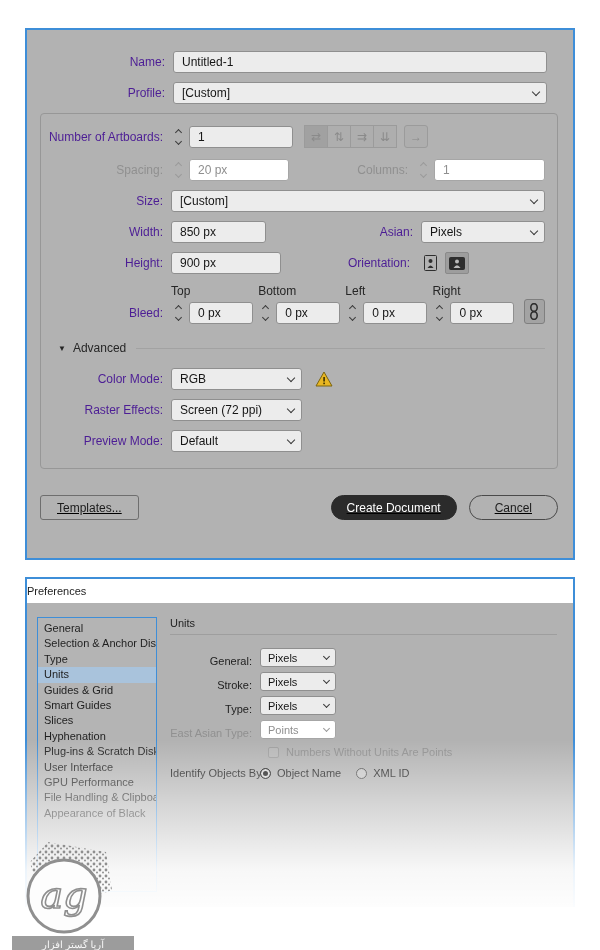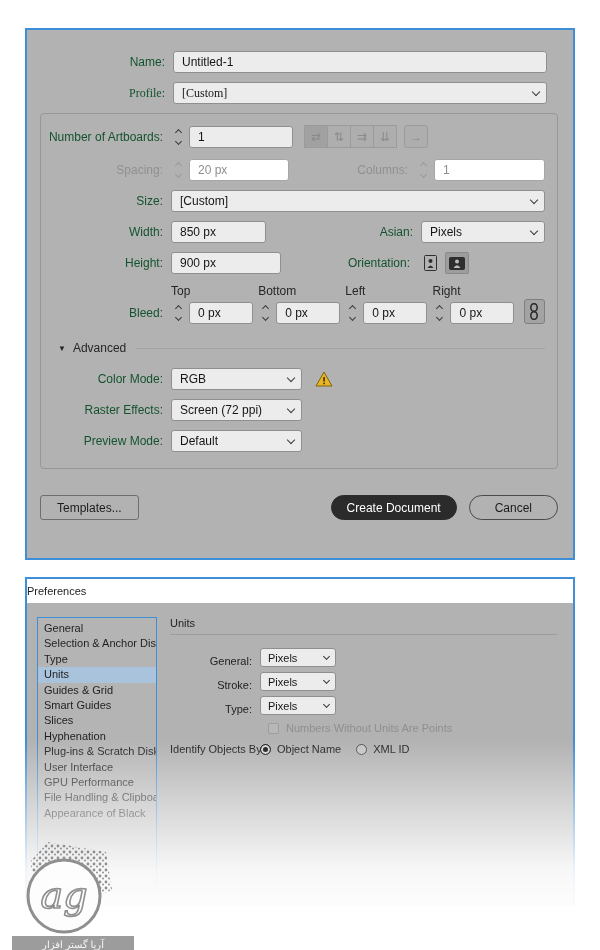--- a/index.html
+++ b/index.html
@@ -8,21 +8,21 @@
 
   .dlg { position:absolute; background:#b2b2b2; border:2px solid #3e8ed8; }
   #dlg1 { left:25px; top:28px; width:550px; height:532px; }
   #dlg2 { left:25px; top:577px; width:550px; height:330px; border-bottom:none; z-index:1; }
 
   .tbar { background:#fff; display:flex; align-items:center; color:#1d1d1d; }
   #dlg1 .tbar { height:27px; font-size:12px; padding-left:13px; }
   #dlg2 .tbar { height:24px; font-size:11px; padding-left:0; }
 
   .row { display:flex; align-items:center; }
-  .lbl { width:132px; text-align:right; padding-right:8px; font-size:12px; color:#14532d; flex-shrink:0; white-space:nowrap; }
+  .lbl { width:132px; text-align:right; padding-right:8px; font-size:12px; color:#4c1d95; flex-shrink:0; white-space:nowrap; }
   .outer { padding:0 26px 0 14px; }
 
   .inp, .selbox { background:#ececec; border:1px solid #8f8f8f; border-radius:3px; height:22px;
                   display:flex; align-items:center; padding:0 8px; font-size:12px; color:#151515; white-space:nowrap; }
   .selbox { padding-right:7px; }
   .car { width:6px; height:6px; border-right:1.6px solid #3a3a3a; border-bottom:1.6px solid #3a3a3a;
          transform:rotate(45deg); margin-left:auto; margin-top:-3px; flex-shrink:0; }
   input.inp { outline:none; }
 
   .stp { display:flex; flex-direction:column; align-items:center; justify-content:center; gap:4px;
@@ -58,21 +58,21 @@
            border-radius:3px; display:flex; align-items:center; justify-content:center; }
 
   .advrow { display:flex; align-items:center; margin:17px 0 0 17px; }
   .tri { font-size:8px; color:#262626; margin-right:7px; }
   .advtxt { font-size:12px; color:#262626; }
   .advline { flex:1; height:1px; background:#a2a2a2; margin-left:10px; }
 
   .w131 { width:131px; }
   .warn { margin-left:13px; display:flex; }
 
-  .foot { display:flex; align-items:flex-start; margin:26px 15px 0 13px; }
+  .foot { display:flex; align-items:flex-start; margin:26px 15px 0 13px;text-decoration:underline; }
   .btn { font-family:"Liberation Sans",sans-serif; font-size:12px; cursor:pointer; }
   .btn-templates { height:25px; padding:0 16px; border:1px solid #6e6e6e; border-radius:3px; background:transparent; color:#1c1c1c; }
   .btn-create { margin-left:auto; height:25px; padding:0 15px; border-radius:13px; background:#2b2b2b; color:#fff; border:1px solid #2b2b2b; }
   .btn-cancel { margin-left:12px; height:25px; padding:0 25px; border-radius:13px; background:transparent; border:1px solid #4a4a4a; color:#1c1c1c; }
 
   
   .p2 { display:flex; padding:14px 16px 0 10px; }
   .pside { width:120px; border:1px solid #3e8ed8; height:275px; padding-top:3px; background:#b4b4b4; }
   .pitem { font-size:11px; color:#1f1f1f; padding:0 6px; line-height:15.4px; white-space:nowrap; overflow:hidden; cursor:default; }
   .pitem.sel { background:#a9c3dc; }
@@ -102,21 +102,21 @@
 </head>
 <body>
 
 <div class="dlg" id="dlg1">
 
   <div class="row outer" style="margin-top:21px;">
     <div class="lbl">Name:</div>
     <input class="inp" style="flex: 1 1 0%;" value="Untitled-1">
   </div>
 
-  <div class="row outer" style="margin-top:9px;font-family:Liberation Serif, serif;">
+  <div class="row outer" style="margin-top:9px;">
     <div class="lbl">Profile:</div>
     <div class="selbox" style="flex:1;">
       <span>[Custom]</span>
       <span class="car"></span>
     </div>
   </div>
 
   <div class="grp">
 
     <div class="row" style="margin-top:11px;">
@@ -354,20 +354,27 @@
       </div>
 
       <div class="prow">
         <div class="plbl">Type:</div>
         <div class="selbox psel">
           <span>Pixels</span>
           <span class="car"></span>
         </div>
       </div>
 
+      <div class="prow dis">
+        <div class="plbl lbl" style="width:90px;font-size:11px;">East Asian Type:</div>
+        <div class="selbox psel">
+          <span>Points</span>
+          <span class="car"></span>
+        </div>
+      </div>
 
       <div class="prow" style="margin-top:7px;">
         <span class="pchk"></span>
         <span class="pchklbl">Numbers Without Units Are Points</span>
       </div>
 
       <div class="prow" style="margin-top:9px;">
         <div class="plbl" style="color:#1f1f1f;">Identify Objects By:</div>
         <span class="prad on"></span>
         <span class="pradlbl">Object Name</span>

